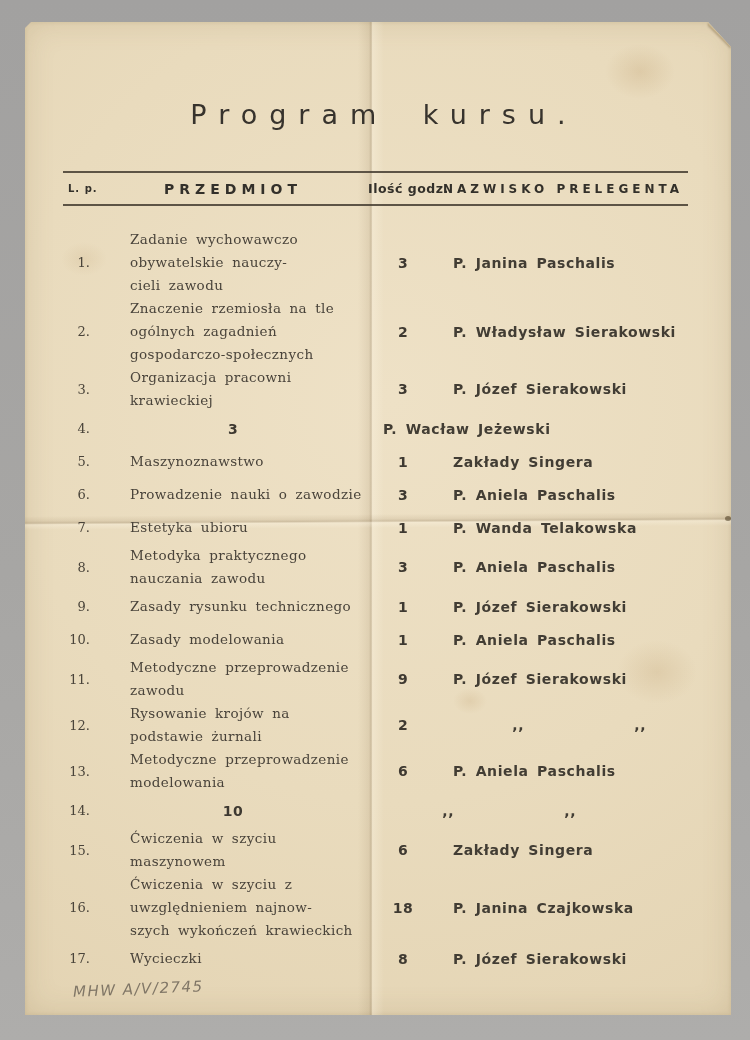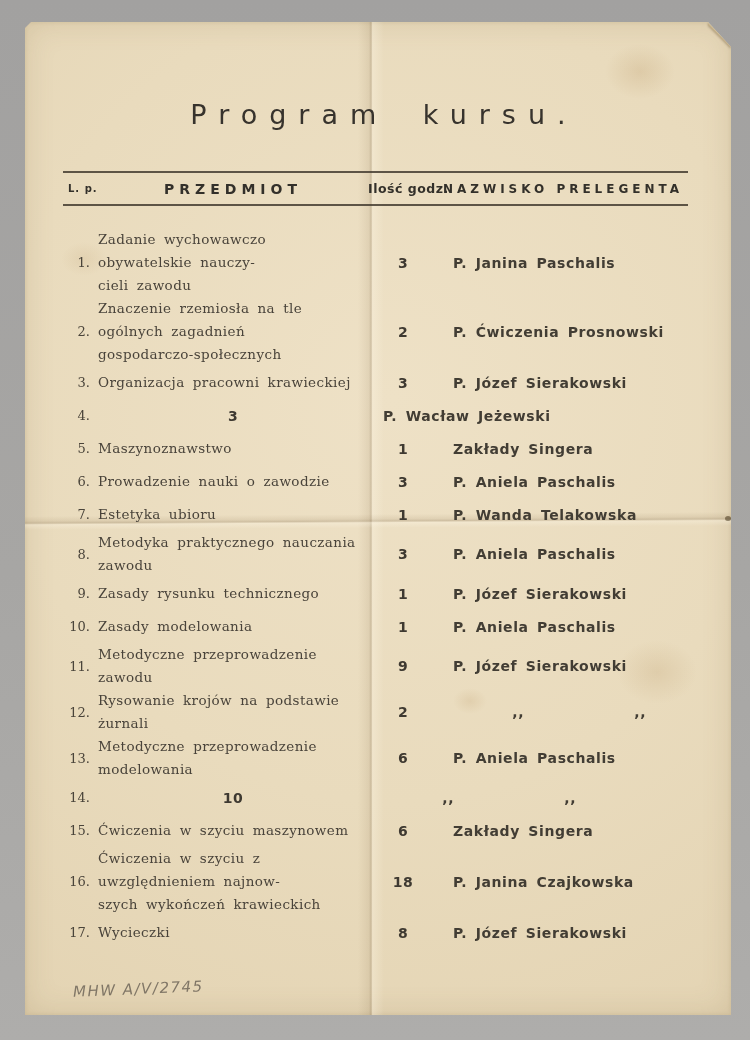--- a/index.html
+++ b/index.html
@@ -83,21 +83,21 @@
   .row.double { min-height: 52px; }
 
   .c-lp {
     font-family: "DejaVu Serif", "Liberation Serif", serif;
     font-size: 13px; color: #4a443a; text-align: right; padding-right: 8px;
     align-self: center;
   }
   .c-subj {
     font-family: "DejaVu Serif", "Liberation Serif", serif;
     font-size: 13.5px; color: #49433a; letter-spacing: .4px; word-spacing: 3.5px;
-    line-height: 23px; white-space: pre-line;
+    line-height: 23px; white-space: pre-line; margin-left: 32px;
   }
   .c-hours {
     font-size: 14px; font-weight: bold; color: #3e3931; text-align: center;
     letter-spacing: .5px;
   }
   .c-lect {
     font-size: 14px; font-weight: bold; color: #423d34; letter-spacing: .6px;
     word-spacing: 3px; padding-left: 15px; white-space: pre;
   }
 
@@ -140,21 +140,21 @@
 cieli zawodu</div>
         <div class="c-hours">3</div>
         <div class="c-lect">P. Janina Paschalis</div>
       </div>
 
       <div class="row double">
         <div class="c-lp">2.</div>
         <div class="c-subj">Znaczenie rzemiosła na tle ogólnych zagadnień
 gospodarczo-społecznych</div>
         <div class="c-hours">2</div>
-        <div class="c-lect">P. Ćwiczenia Prosnowski</div>
+        <div class="c-lect">P. Władysław Sierakowski</div>
       </div>
 
       <div class="row">
         <div class="c-lp">3.</div>
         <div class="c-subj">Organizacja pracowni krawieckiej</div>
         <div class="c-hours">3</div>
         <div class="c-lect">P. Józef Sierakowski</div>
       </div>
 
       <div class="row">

